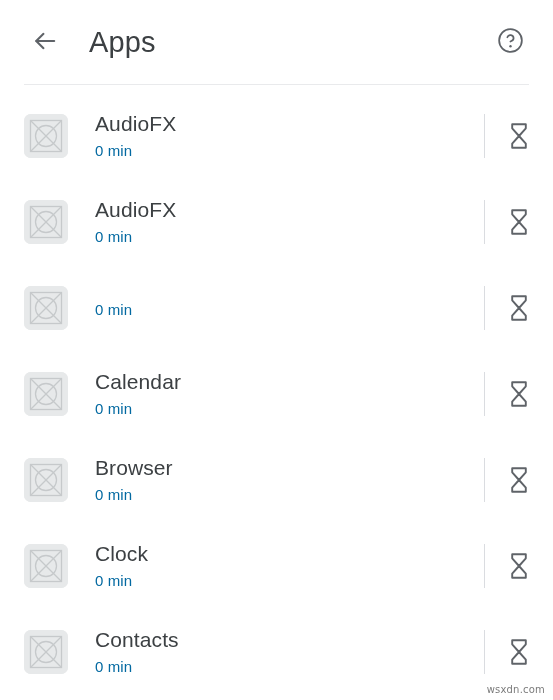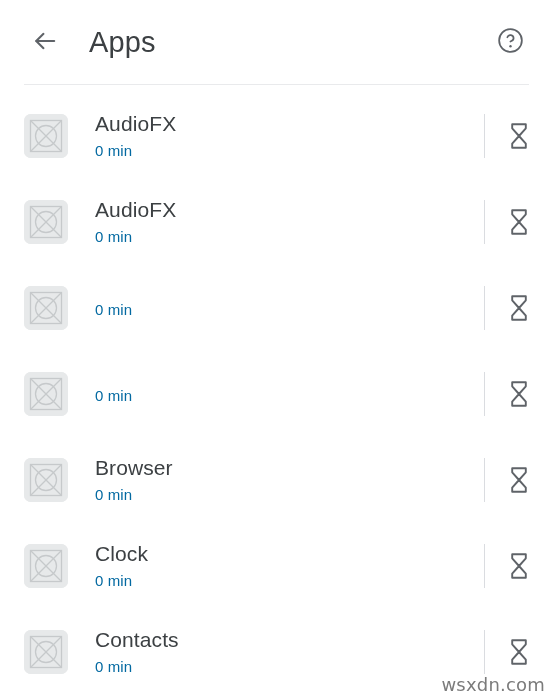--- a/index.html
+++ b/index.html
@@ -117,21 +117,21 @@
     flex: 0 0 auto;
     cursor: pointer;
   }
   .timer-btn svg { display: block; }
 
   
   .watermark {
     position: absolute;
     right: 8px;
     bottom: 5px;
-    font-size: 18px;
+    font-size: 10px;
     color: #7b7b7b;
     font-family: "DejaVu Sans", sans-serif;
     letter-spacing: .2px;
     margin-top: 9px;
   }
 </style>
 </head>
 <body>
 
 <div class="appbar">
@@ -239,20 +239,21 @@
     <span class="app-thumb">
       <svg width="44" height="44" viewBox="0 0 44 44">
         <rect x="0" y="0" width="44" height="44" rx="7" fill="#e7e9ea"></rect>
         <rect x="6.5" y="6.5" width="31" height="31" fill="none" stroke="#c6c9cb" stroke-width="1.3"></rect>
         <line x1="6.5" y1="6.5" x2="37.5" y2="37.5" stroke="#c6c9cb" stroke-width="1.3"></line>
         <line x1="37.5" y1="6.5" x2="6.5" y2="37.5" stroke="#c6c9cb" stroke-width="1.3"></line>
         <circle cx="22" cy="22" r="10.5" fill="none" stroke="#c6c9cb" stroke-width="1.3"></circle>
       </svg>
     </span>
     <div class="app-text">
+      <div class="app-name">Calendar</div>
       <div class="app-usage">0 min</div>
     </div>
     <div class="row-divider"></div>
     <div class="timer-btn">
       <span>
         <svg width="20" height="26" viewBox="0 0 20 26" fill="none" stroke="#5f6368" stroke-width="1.9" stroke-linejoin="round" stroke-linecap="round">
           <path d="M3.2 1.2h13.6v4.1L10 13l6.8 7.7v4.1H3.2v-4.1L10 13 3.2 5.3z"></path>
         </svg>
       </span>
     </div>

